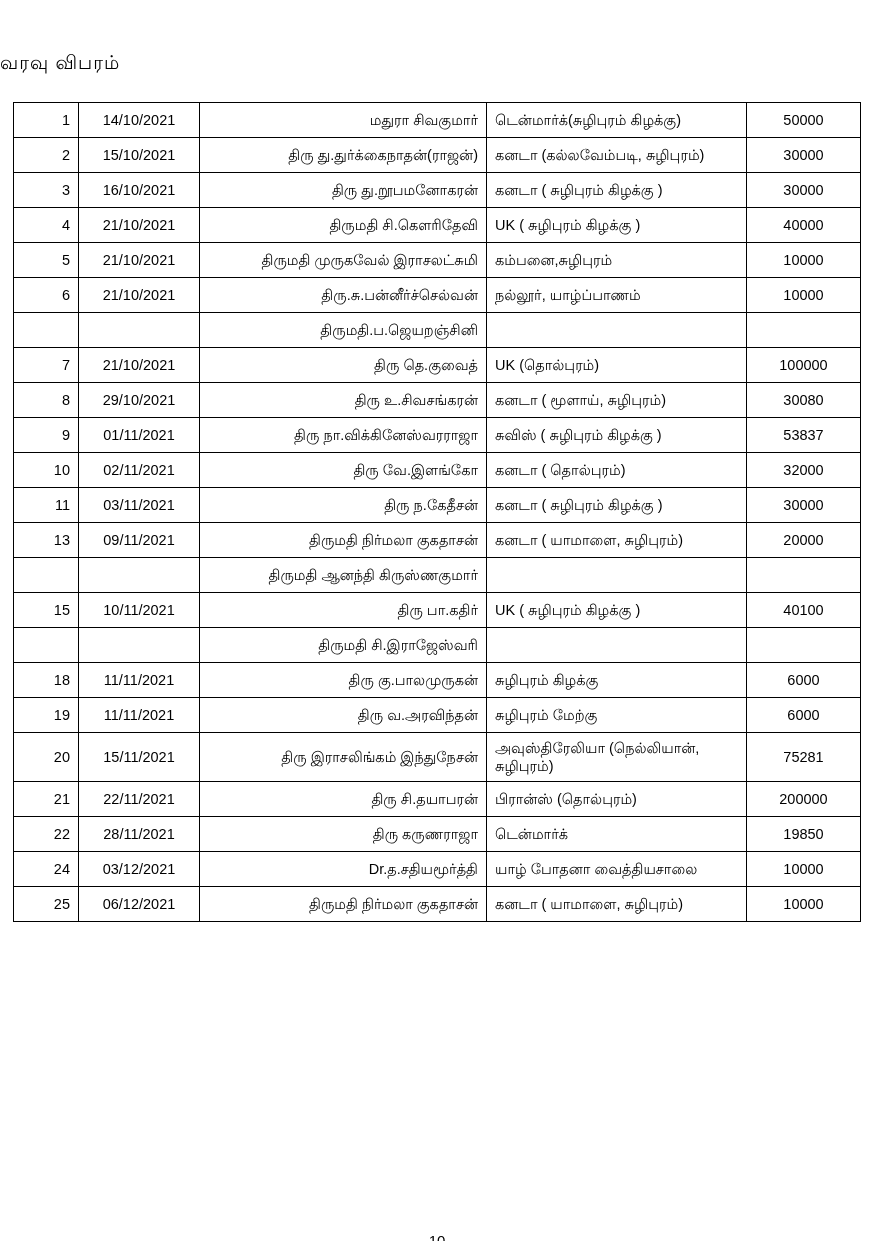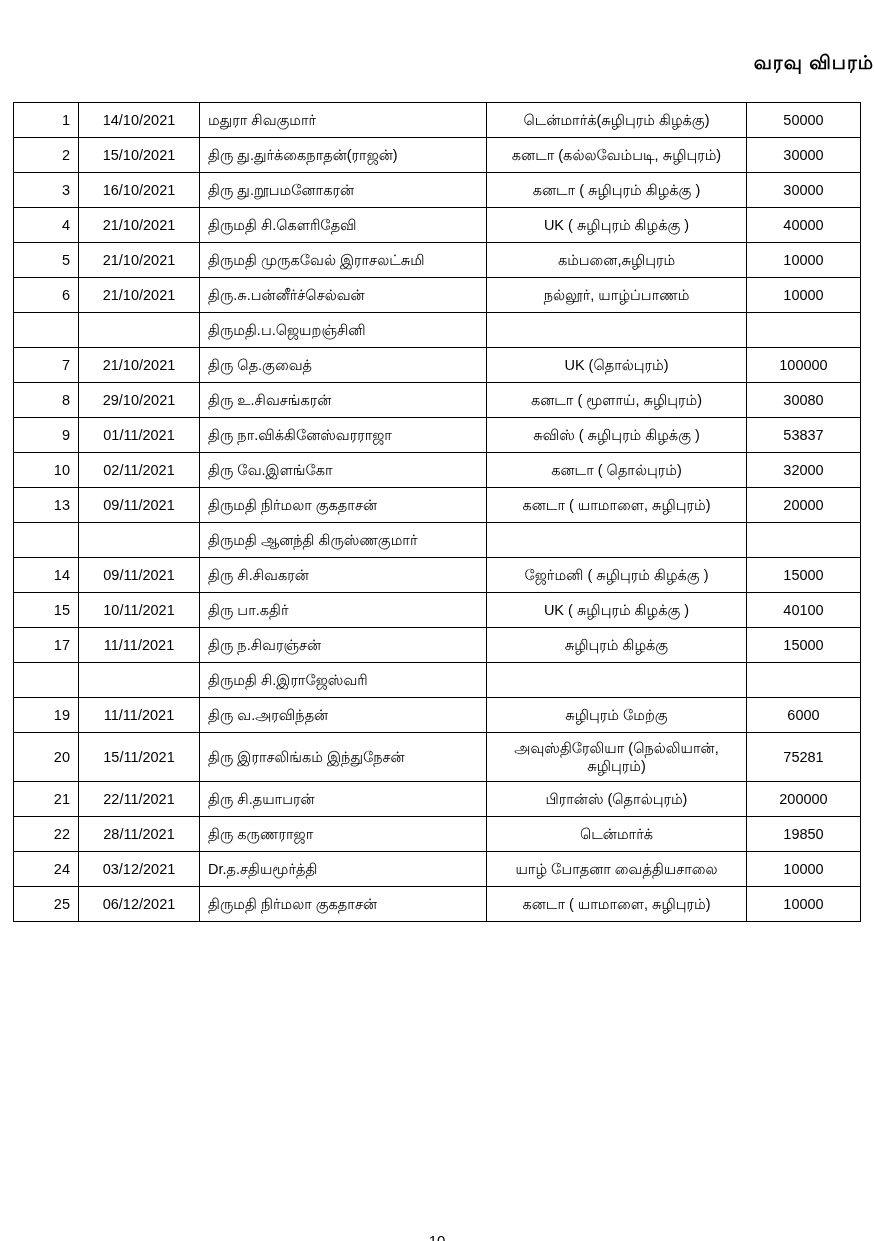--- a/index.html
+++ b/index.html
@@ -15,23 +15,23 @@
     position: relative;
   }
   .page {
     width: 874px;
     height: 1241px;
     box-sizing: border-box;
     padding: 0;
     position: relative;
   }
   .doc-title {
-    text-align: right;
+    text-align: left;
     font-size: 19px;
-    font-weight: bold;
+    font-weight: normal;
     letter-spacing: 1px;
     margin-top: 52px;
     margin-bottom: 26px;
   }
   table.ledger {
     border-collapse: collapse;
     margin: 0 auto;
     width: 762px;
     table-layout: fixed;
   }
@@ -48,25 +48,25 @@
     text-align: right;
     padding-right: 10px;
   }
   td.c-date {
     width: 104px;
     text-align: center;
     margin-top: 32px;
   }
   td.c-name {
     width: 270px;
-    text-align: left;
+    text-align: right;
   }
   td.c-place {
     width: 243px;
-    text-align: center;
+    text-align: left;
   }
   td.c-amt {
     width: 97px;
     text-align: center;
     padding-right: 10px;
   }
   .page-number {
     position: absolute;
     left: 0;
     right: 0;
@@ -155,62 +155,62 @@
           <td class="c-amt">53837</td>
         </tr>
         <tr>
           <td class="c-no">10</td>
           <td class="c-date">02/11/2021</td>
           <td class="c-name">திரு வே.இளங்கோ</td>
           <td class="c-place">கனடா ( தொல்புரம்)</td>
           <td class="c-amt">32000</td>
         </tr>
         <tr>
+          <td class="c-no">11</td>
+          <td class="c-date">03/11/2021</td>
+          <td class="c-name">திரு ந.கேதீசன்</td>
+          <td class="c-place">கனடா ( சுழிபுரம் கிழக்கு )</td>
+          <td class="c-amt">30000</td>
+        </tr>
+        <tr>
           <td class="c-no">13</td>
           <td class="c-date">09/11/2021</td>
           <td class="c-name">திருமதி நிர்மலா குகதாசன்</td>
           <td class="c-place">கனடா ( யாமாளை, சுழிபுரம்)</td>
           <td class="c-amt">20000</td>
         </tr>
         <tr>
           <td class="c-no"></td>
           <td class="c-date"></td>
           <td class="c-name">திருமதி ஆனந்தி கிருஸ்ணகுமார்</td>
           <td class="c-place"></td>
           <td class="c-amt"></td>
         </tr>
         <tr>
-          <td class="c-no">14</td>
-          <td class="c-date">09/11/2021</td>
-          <td class="c-name">திரு சி.சிவகரன்</td>
-          <td class="c-place">ஜேர்மனி ( சுழிபுரம் கிழக்கு )</td>
-          <td class="c-amt">15000</td>
-        </tr>
-        <tr>
           <td class="c-no">15</td>
           <td class="c-date">10/11/2021</td>
           <td class="c-name">திரு பா.கதிர்</td>
           <td class="c-place">UK ( சுழிபுரம் கிழக்கு )</td>
           <td class="c-amt">40100</td>
         </tr>
         <tr>
-          <td class="c-no">17</td>
-          <td class="c-date">11/11/2021</td>
-          <td class="c-name">திரு ந.சிவரஞ்சன்</td>
-          <td class="c-place">சுழிபுரம் கிழக்கு</td>
-          <td class="c-amt">15000</td>
-        </tr>
-        <tr>
           <td class="c-no"></td>
           <td class="c-date"></td>
           <td class="c-name">திருமதி சி.இராஜேஸ்வரி</td>
           <td class="c-place"></td>
           <td class="c-amt"></td>
         </tr>
         <tr>
+          <td class="c-no">18</td>
+          <td class="c-date">11/11/2021</td>
+          <td class="c-name">திரு கு.பாலமுருகன்</td>
+          <td class="c-place">சுழிபுரம் கிழக்கு</td>
+          <td class="c-amt">6000</td>
+        </tr>
+        <tr>
           <td class="c-no">19</td>
           <td class="c-date">11/11/2021</td>
           <td class="c-name">திரு வ.அரவிந்தன்</td>
           <td class="c-place">சுழிபுரம் மேற்கு</td>
           <td class="c-amt">6000</td>
         </tr>
         <tr>
           <td class="c-no">20</td>
           <td class="c-date">15/11/2021</td>
           <td class="c-name">திரு இராசலிங்கம்  இந்துநேசன்</td>

